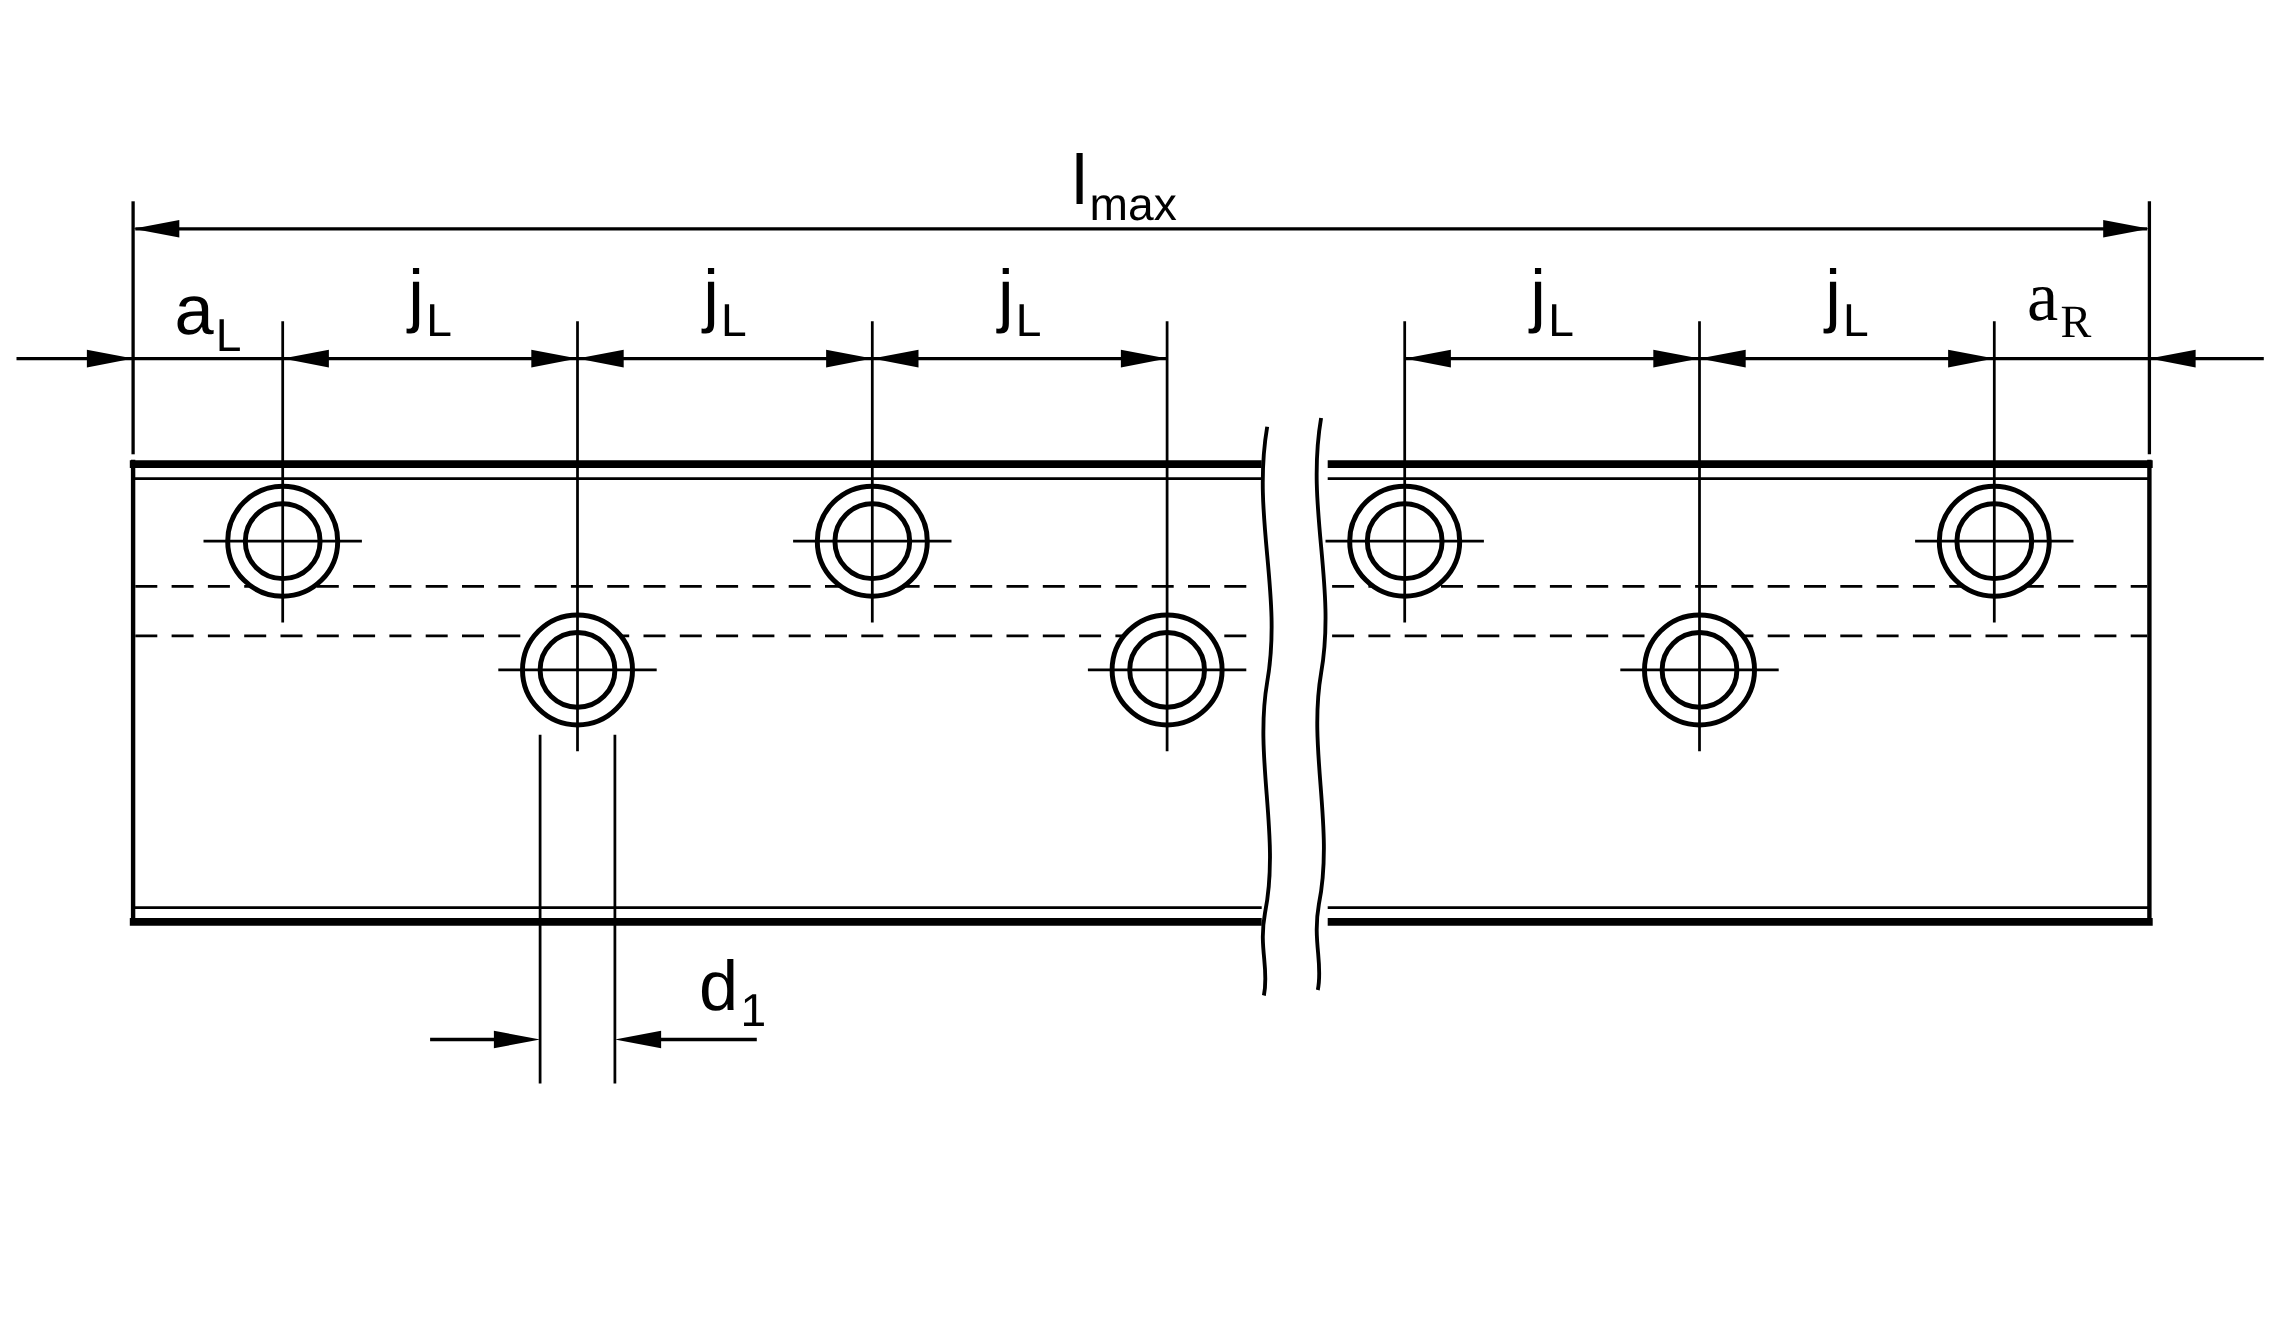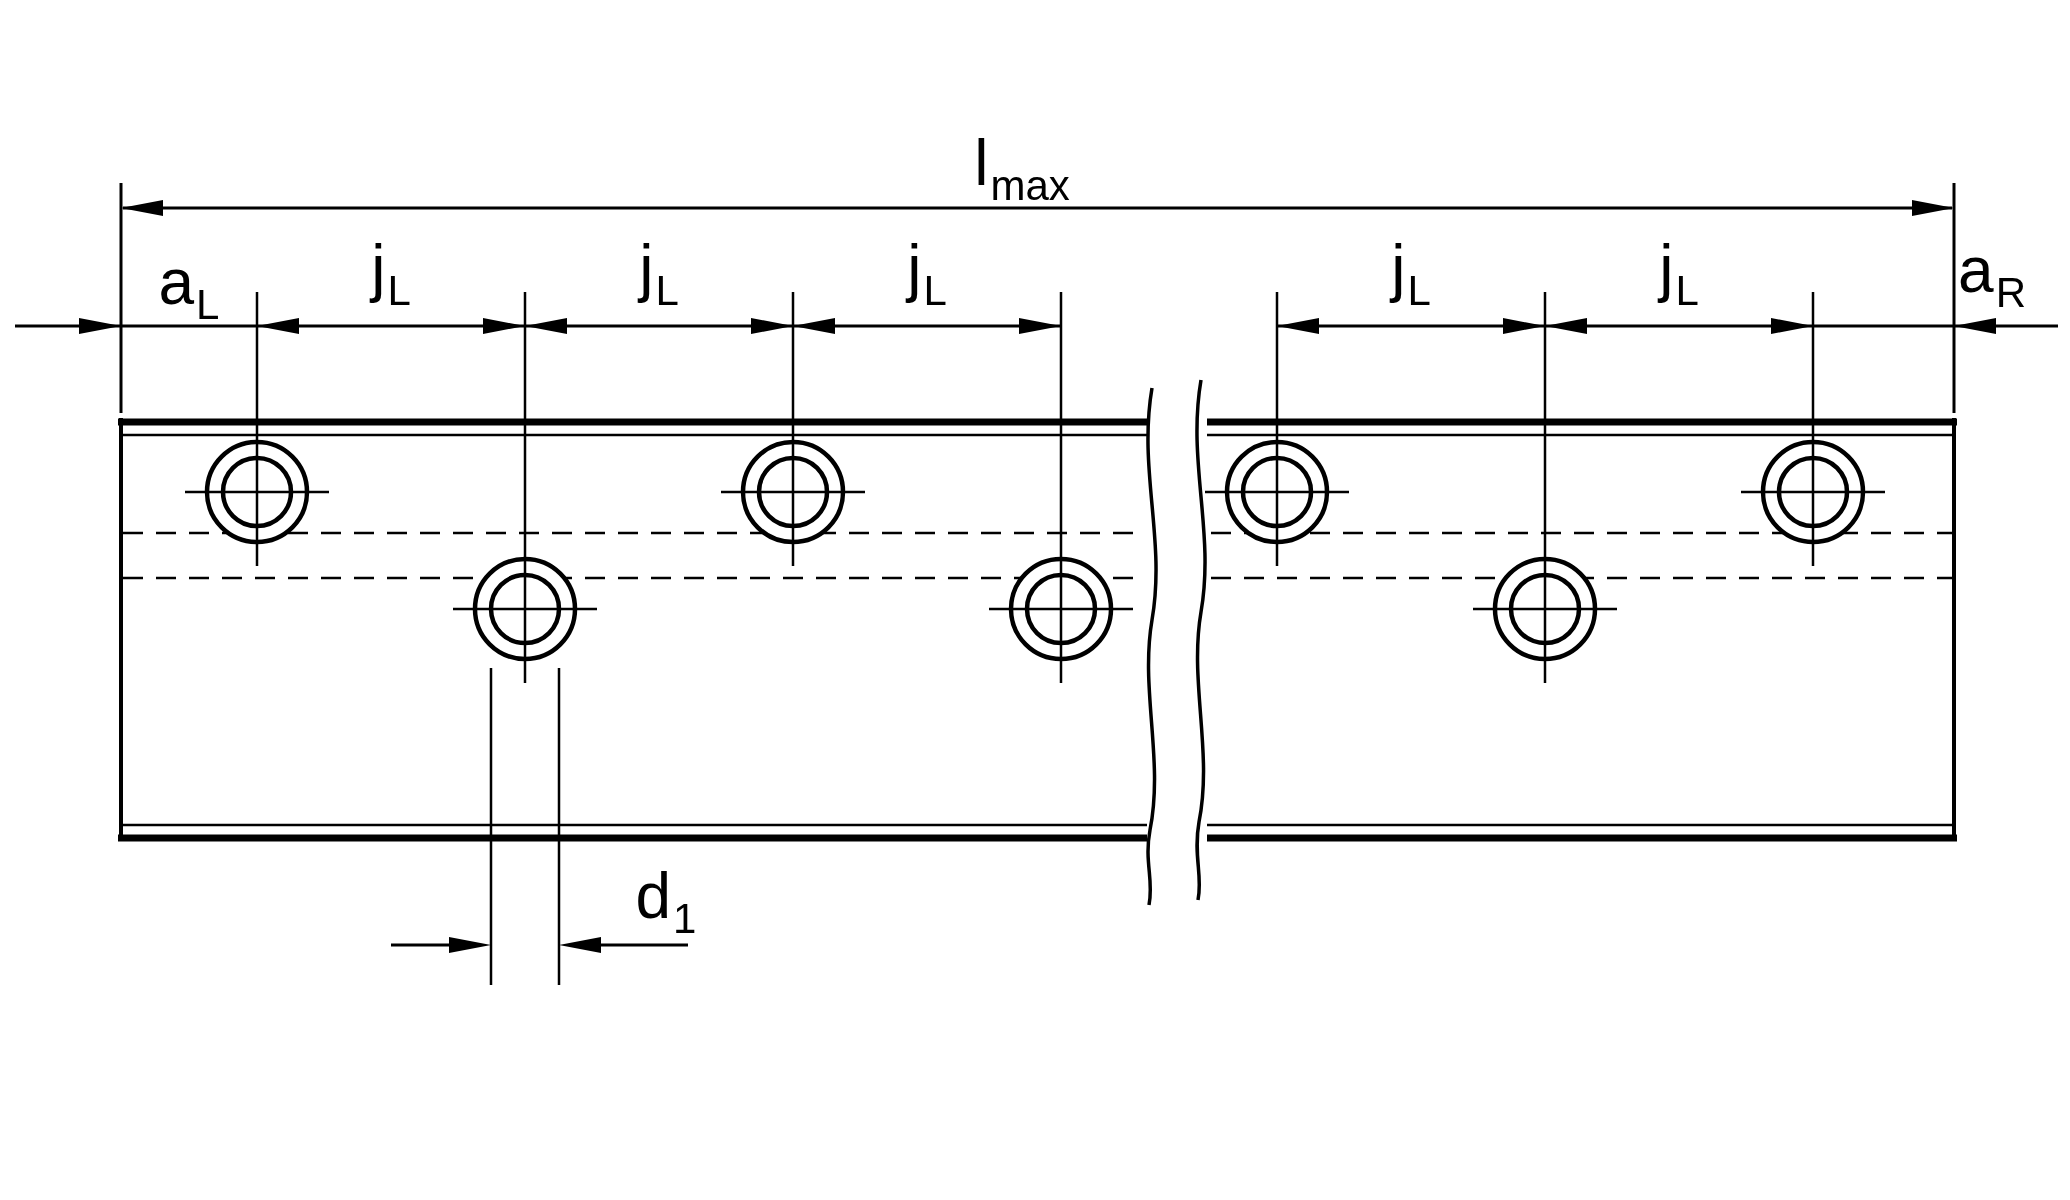--- a/index.html
+++ b/index.html
@@ -186,21 +186,21 @@
   </div>
 
   <div class="dim-label" style="left:1411px; top:268px;">
     <span class="base">j</span><span class="sub">L</span>
   </div>
 
   <div class="dim-label" style="left:1679px; top:268px;">
     <span class="base">j</span><span class="sub">L</span>
   </div>
 
-  <div class="dim-label" style="left:1992px; top:270px;">
+  <div class="dim-label" style="left:1872px; top:270px;font-family:Liberation Serif, serif;">
     <span class="base">a</span><span class="sub">R</span>
   </div>
 
   <div class="dim-label" style="left:666px; top:896px;text-align:center;">
     <span class="base">d</span><span class="sub">1</span>
   </div>
 
 </div>
 
 </body></html>

